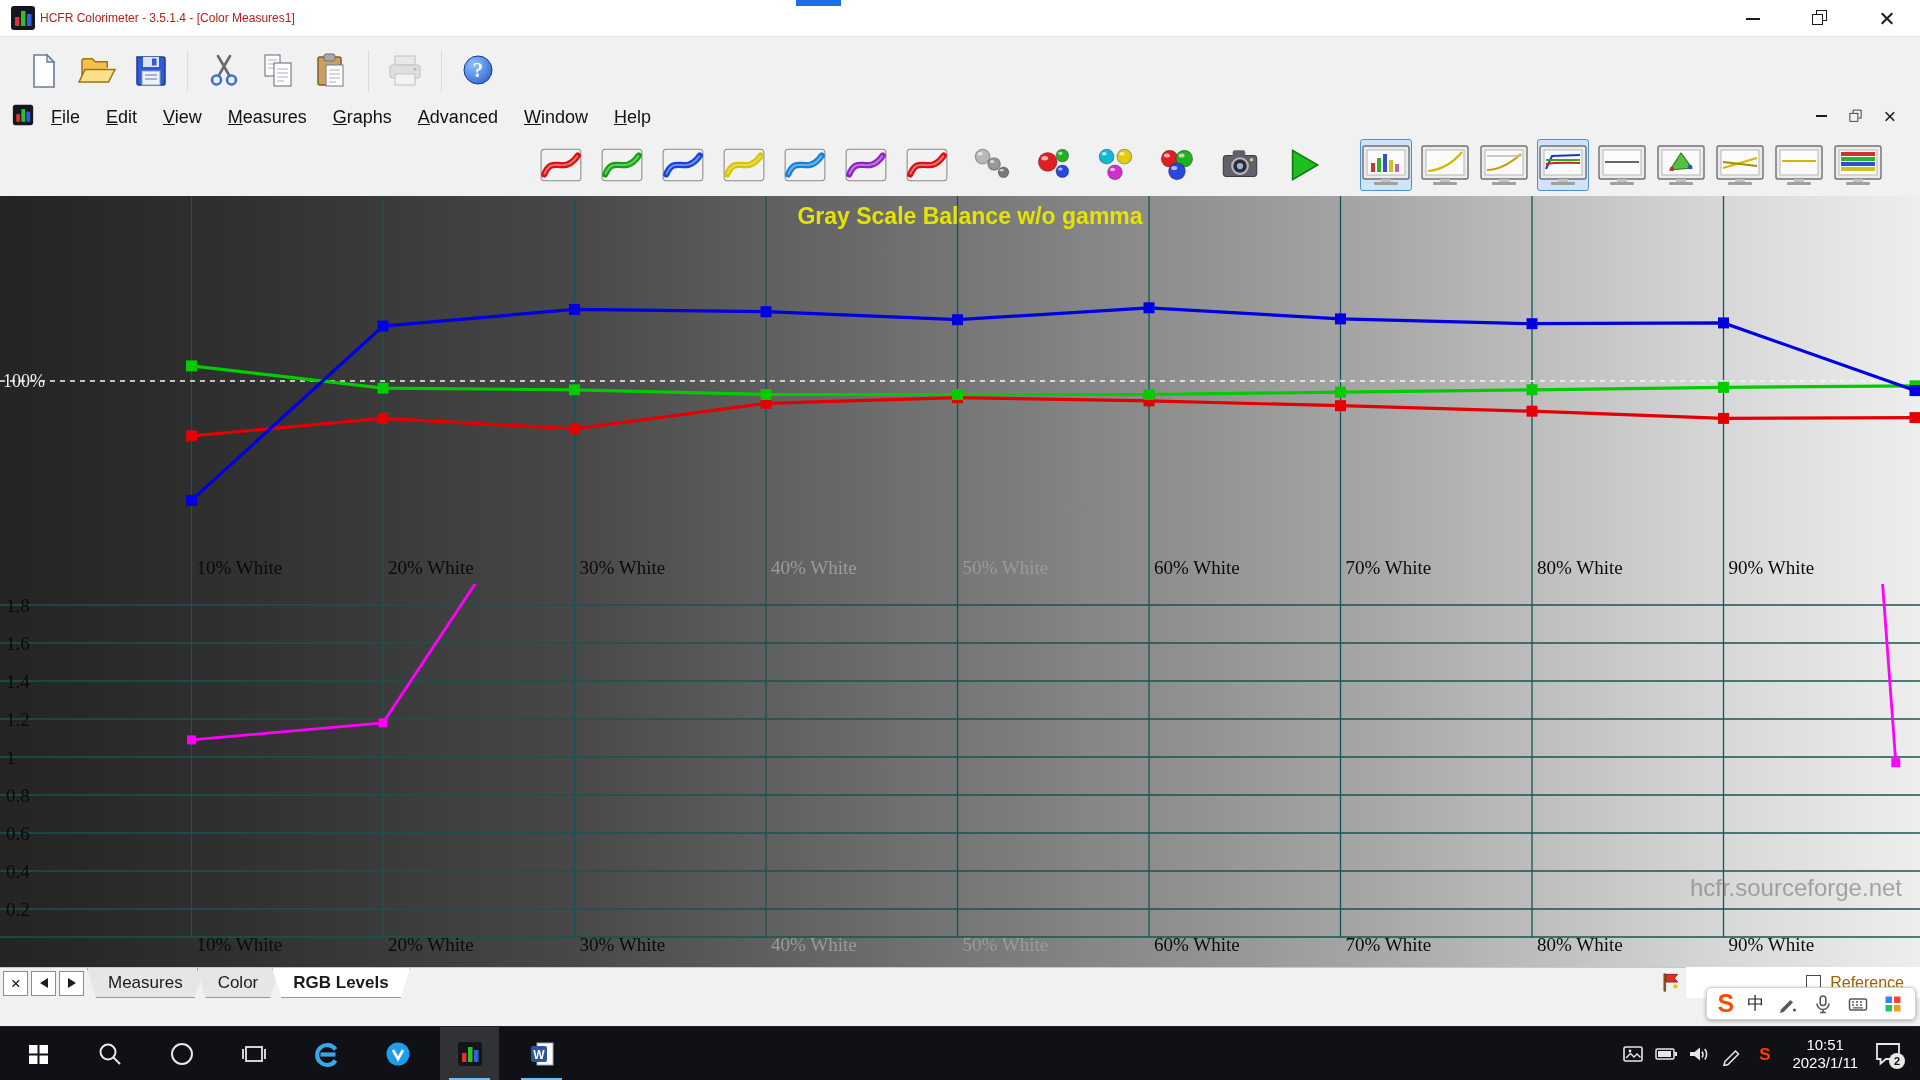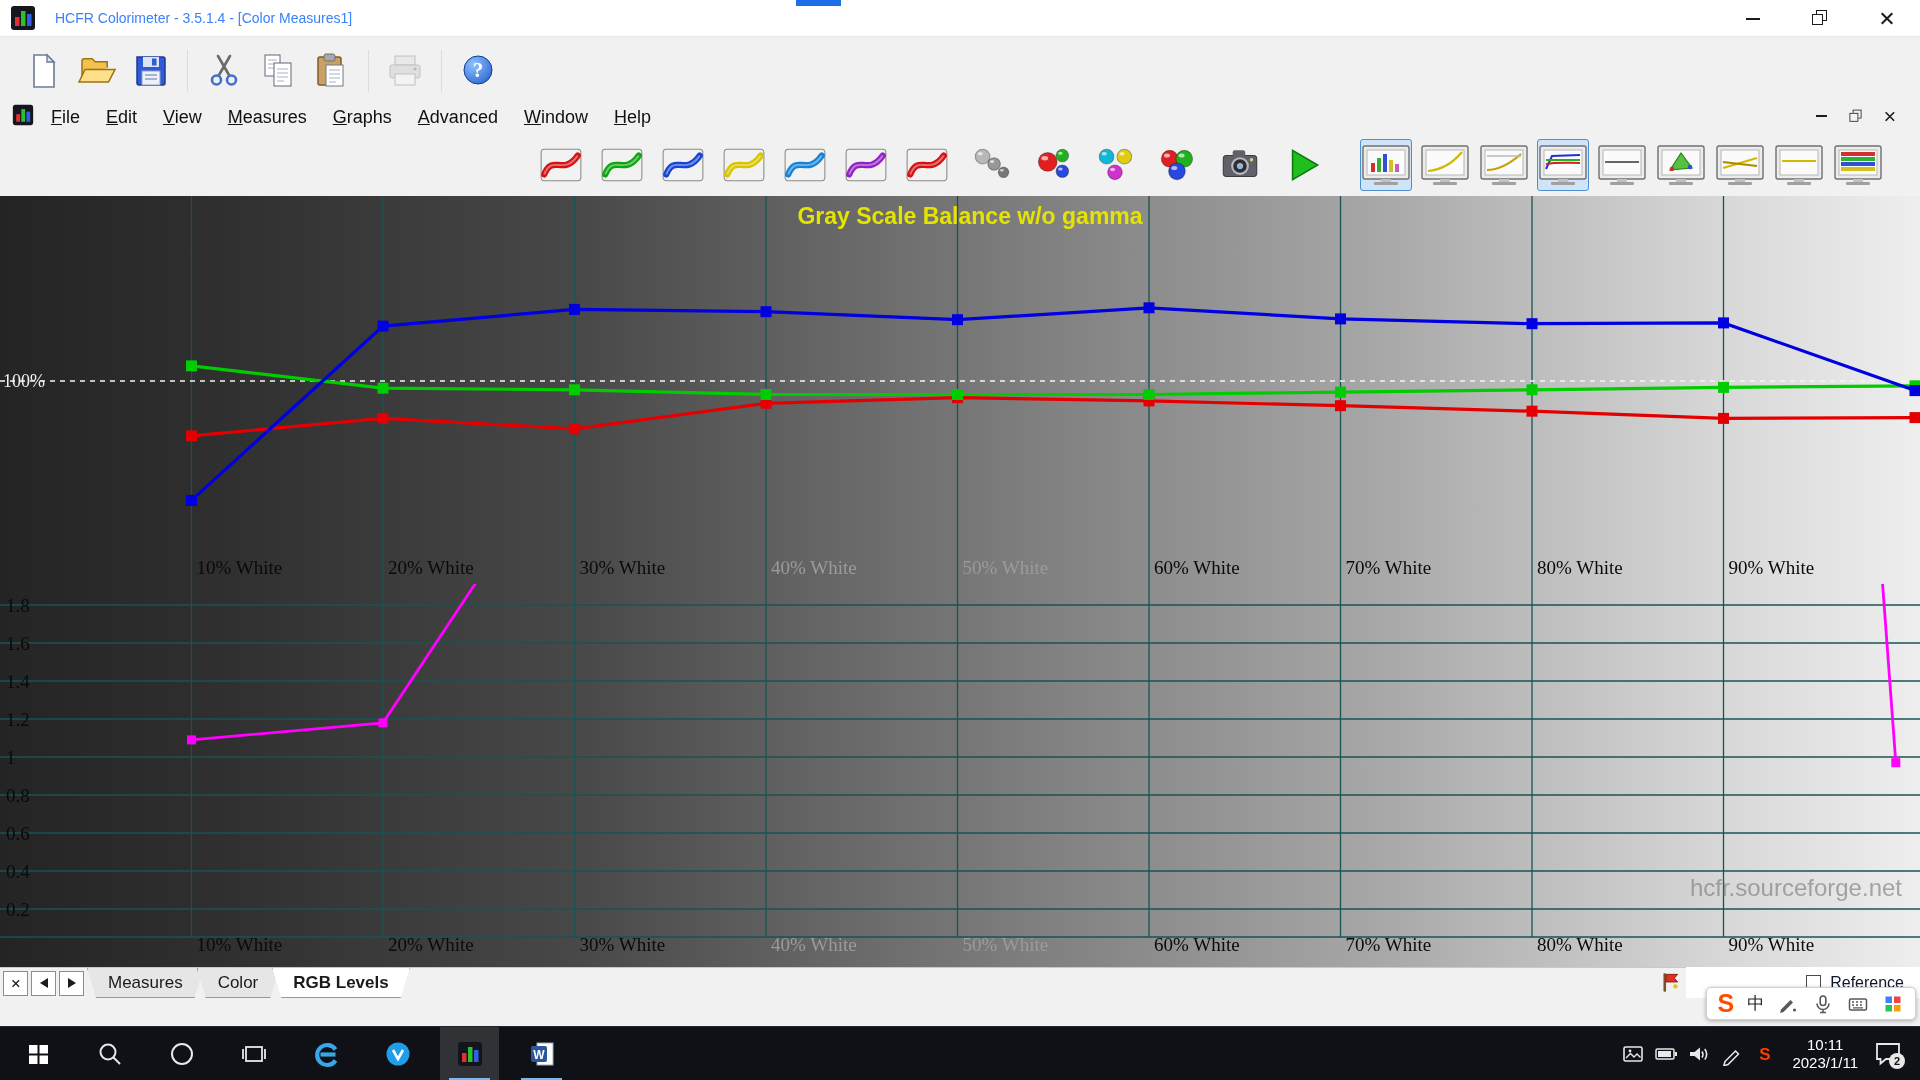--- a/index.html
+++ b/index.html
@@ -3,21 +3,21 @@
 <meta charset="utf-8">
 <style>
   *{box-sizing:border-box;margin:0;padding:0}
   body{background:#000;font-family:"Liberation Sans",sans-serif;}
   #app{position:relative;width:1920px;height:1080px;overflow:hidden;background:#f1f1f1;}
 
   
   .top-accent{position:absolute;left:796px;top:0;width:45px;height:6px;background:#1d6fe8;z-index:20}
   .titlebar{position:absolute;top:0;left:0;right:0;height:37px;background:#ffffff;display:flex;align-items:center;border-bottom:1px solid #e7e7e7}
   .titlebar .app-ic{margin-left:10px;display:flex}
-  .title-text{margin-left:19px;font-size:14px;color:#3b82f6}
+  .title-text{margin-left:4px;font-size:12px;color:#b91c1c}
   .caption-group{position:absolute;right:0;top:0;display:flex;height:37px}
   .cap-btn{width:67px;height:37px;display:flex;align-items:center;justify-content:center}
 
   
   .min-g{width:14px;height:2px;background:#1c1c1c}
   .min-g.sm{width:11px}
   .rest-g{position:relative;width:13px;height:13px}
   .rest-g::before{content:'';position:absolute;left:3px;top:-2px;width:9px;height:9px;border:1.6px solid #1c1c1c}
   .rest-g::after{content:'';position:absolute;left:-1px;top:2px;width:9px;height:9px;border:1.6px solid #1c1c1c;background:#fff}
   .rest-g.sm{transform:scale(.8)}
@@ -60,21 +60,21 @@
   .nav-btn{width:25px;height:25px;background:#fff;border:1px solid #8d8d8d;margin-left:3px;display:flex;align-items:center;justify-content:center}
   .tri{width:0;height:0}
   .tri-l{border-top:5px solid transparent;border-bottom:5px solid transparent;border-right:8px solid #1c1c1c}
   .tri-r{border-top:5px solid transparent;border-bottom:5px solid transparent;border-left:8px solid #1c1c1c}
   .tabs{display:flex;margin-left:10px;height:100%}
   .tab{display:flex;align-items:center;padding:0 20px;font-size:17px;color:#1a1a1a;background:#e6e6e6;border:1px solid #979797;border-top:none;clip-path:polygon(0 0,100% 0,calc(100% - 9px) 100%,9px 100%);margin-left:-7px}
   .tab.active{background:#fff;font-weight:bold;z-index:2}
   .flag-btn{position:absolute;left:1658px;top:970px;width:24px;height:24px}
   .ref-panel{position:absolute;left:1686px;top:967px;width:234px;height:31px;background:#fff;display:flex;align-items:center;justify-content:flex-end;gap:9px;padding-right:16px}
   .checkbox{width:15px;height:15px;border:1.5px solid #4a4a4a;background:#fff;display:inline-block}
-  .ref-label{font-size:16px;color:#0f172a}
+  .ref-label{font-size:16px;color:#a16207}
 
   
   .statusbar{position:absolute;top:998px;left:0;right:0;height:28px;background:#f1f1f1;display:flex;align-items:center;padding-left:10px;font-size:17px;color:#2e2e2e}
   .status-pane{position:absolute;left:1640px;top:3px;width:280px;height:22px;background:#fdfdfd;border:1px solid #ababab}
 
   
   .sogou{position:absolute;left:1706px;top:987px;width:210px;height:33px;background:#fff;border:1px solid #d2d2d2;border-radius:5px;box-shadow:0 1px 4px rgba(0,0,0,.3);display:flex;align-items:center;justify-content:space-around;z-index:60;padding:0 4px}
   .sg-logo{font-size:25px;font-weight:bold;color:#ff4d00;line-height:1}
   .sg-mode{font-size:17px;color:#222}
   .sg-ic{display:flex}
@@ -687,21 +687,21 @@
               <path d="M5 19.5 L15.5 9 l3 3 L8 22.5 l-4.2 1.2 z" fill="none" stroke="#e8e8e8" stroke-width="1.5"></path>
             </svg>
           </span>
           <span class="tray-ic">
             <svg width="24" height="24" viewBox="0 0 24 24">
               <text x="12" y="18" text-anchor="middle" font-size="17" font-weight="bold" fill="#ff3d00" font-family="Liberation Sans,sans-serif">S</text>
             </svg>
           </span>
         </span>
       <div class="clock">
-        <div>10:11</div>
+        <div>10:51</div>
         <div>2023/1/11</div>
       </div>
       <div class="notif">
         <svg width="30" height="30" viewBox="0 0 30 30">
             <path d="M4 5 h22 v15 h-13 l-5.5 4.5 v-4.5 H4 z" fill="none" stroke="#e8e8e8" stroke-width="1.8"></path>
           </svg>
         <span class="badge">2</span>
       </div>
     </div>
   </div>

